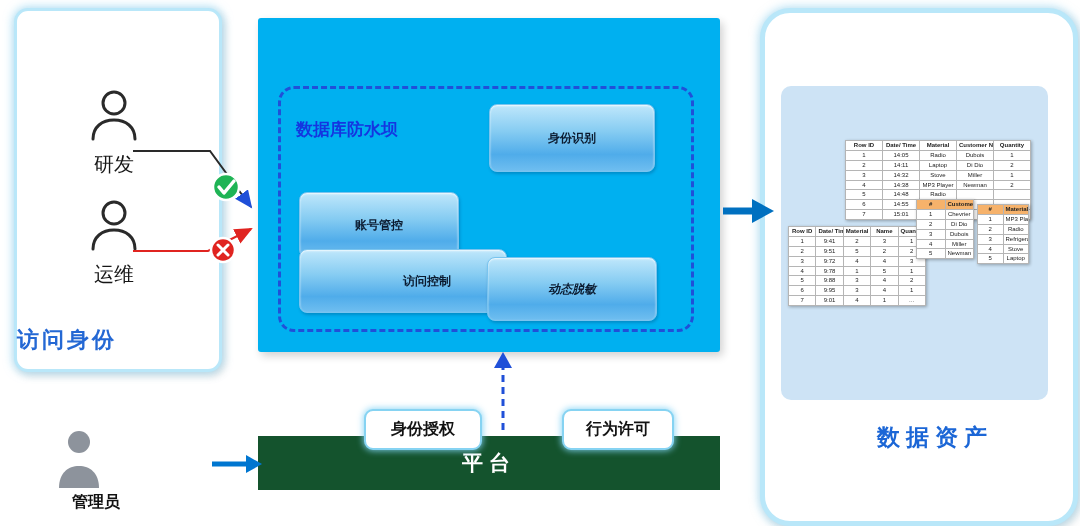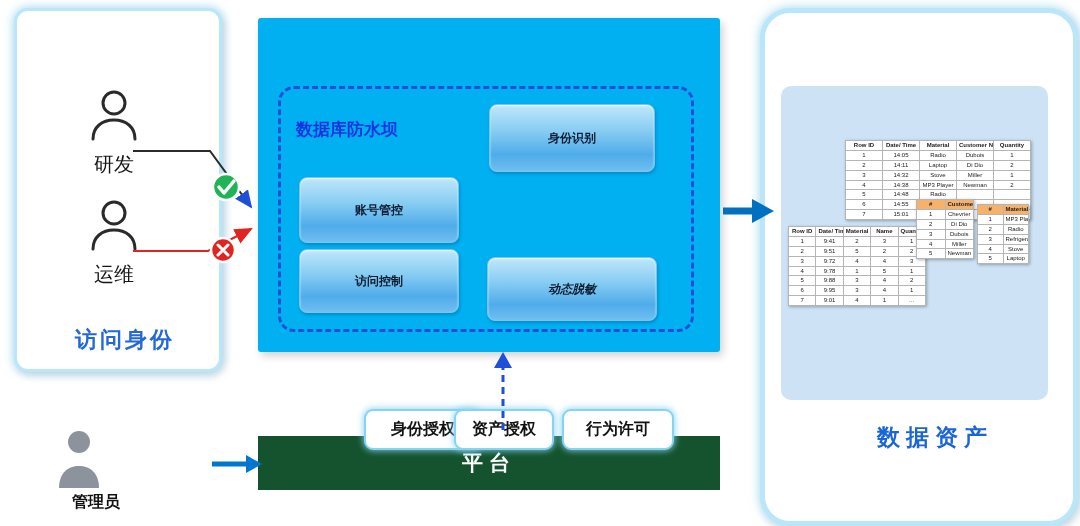--- a/index.html
+++ b/index.html
@@ -7,37 +7,37 @@
           font-family:"Liberation Sans","DejaVu Sans",sans-serif;}
 
   
   .left-panel{position:absolute;left:14px;top:8px;width:202px;height:358px;background:#fff;
               border:3px solid #b9e7f9;border-radius:14px;
               box-shadow:0 0 8px 2px rgba(130,205,240,.55),3px 4px 8px rgba(0,0,0,.12);}
   .user{position:absolute;width:110px;text-align:center;}
   .user-dev{left:42px;top:76px;}
   .user-ops{left:42px;top:186px;}
   .user-label{font-size:20px;color:#161616;margin-top:2px;}
-  .panel-title{position:absolute;left:0;top:314px;width:216px;text-align:center;
+  .panel-title{position:absolute;left:0;top:314px;width:216px;text-align:left;
                font-size:22px;font-weight:bold;color:#2468d4;letter-spacing:3px;}
 
   
   .dam-box{position:absolute;left:258px;top:18px;width:462px;height:334px;background:#00b0f0;
            border-radius:3px;box-shadow:3px 4px 8px rgba(0,0,0,.18);}
   .dam-dashed{position:absolute;left:278px;top:86px;width:410px;height:240px;
               border:3px dashed #2050d8;border-radius:16px;}
   .dam-title{position:absolute;left:296px;top:118px;font-size:17px;font-weight:bold;color:#1436e0;}
   .dam-btn{position:absolute;display:flex;align-items:center;justify-content:center;
            background:linear-gradient(180deg,#bfe7fb 0%,#86ccf2 40%,#4facea 75%,#6fbef0 100%);
            border:1px solid #79c4ef;border-radius:8px;font-size:12px;font-weight:bold;color:#0b1b30;
            box-shadow:inset 0 1px 2px rgba(255,255,255,.8),1px 2px 3px rgba(0,40,90,.25);cursor:pointer;}
   .btn-identify{left:489px;top:104px;width:164px;height:66px;}
-  .btn-account{left:299px;top:177px;width:158px;height:64px;}
+  .btn-account{left:299px;top:192px;width:158px;height:64px;}
   .btn-highrisk{left:487px;top:177px;width:168px;height:64px;}
-  .btn-access{left:299px;top:249px;width:158px;height:62px;}
+  .btn-access{left:299px;top:249px;width:158px;height:62px;padding-left:48px;}
   .btn-masking{left:487px;top:257px;width:168px;height:62px;font-style:italic;}
 
   
   .platform-bar{position:absolute;left:258px;top:436px;width:462px;height:54px;background:#14532d;
                 display:flex;align-items:center;justify-content:center;color:#fff;
                 font-size:21px;font-weight:bold;letter-spacing:6px;}
   .pill{position:absolute;display:flex;align-items:center;justify-content:center;background:#fff;
         border:2px solid #86d3f2;border-radius:9px;font-size:16px;font-weight:bold;color:#121212;
         box-shadow:0 0 6px 1px rgba(130,210,245,.85);z-index:20;cursor:pointer;}
   .pill-identity{left:332px;top:409px;width:114px;height:37px;margin-left:32px;}
@@ -105,21 +105,20 @@
   <div class="dam-title">数据库防水坝</div>
   <div class="dam-btn btn-identify">身份识别</div>
   <div class="dam-btn btn-account">账号管控</div>
   <div class="dam-btn btn-access">访问控制</div>
   <div class="dam-btn btn-masking">动态脱敏</div>
 
   <div class="platform-bar">
     <span>平台</span>
   </div>
   <div class="pill pill-identity">身份授权</div>
-  <div class="pill pill-asset">资产授权</div>
   <div class="pill pill-behavior">行为许可</div>
 
   <span class="admin-icon">
     <svg width="46" height="62" viewBox="0 0 46 62">
       <circle cx="23" cy="14" r="11" fill="#8d939c"></circle>
       <path d="M3,60 c0,-15 9,-22 20,-22 s20,7 20,22 Z" fill="#8d939c"></path>
     </svg>
   </span>
   <div class="admin-label">管理员</div>
 

